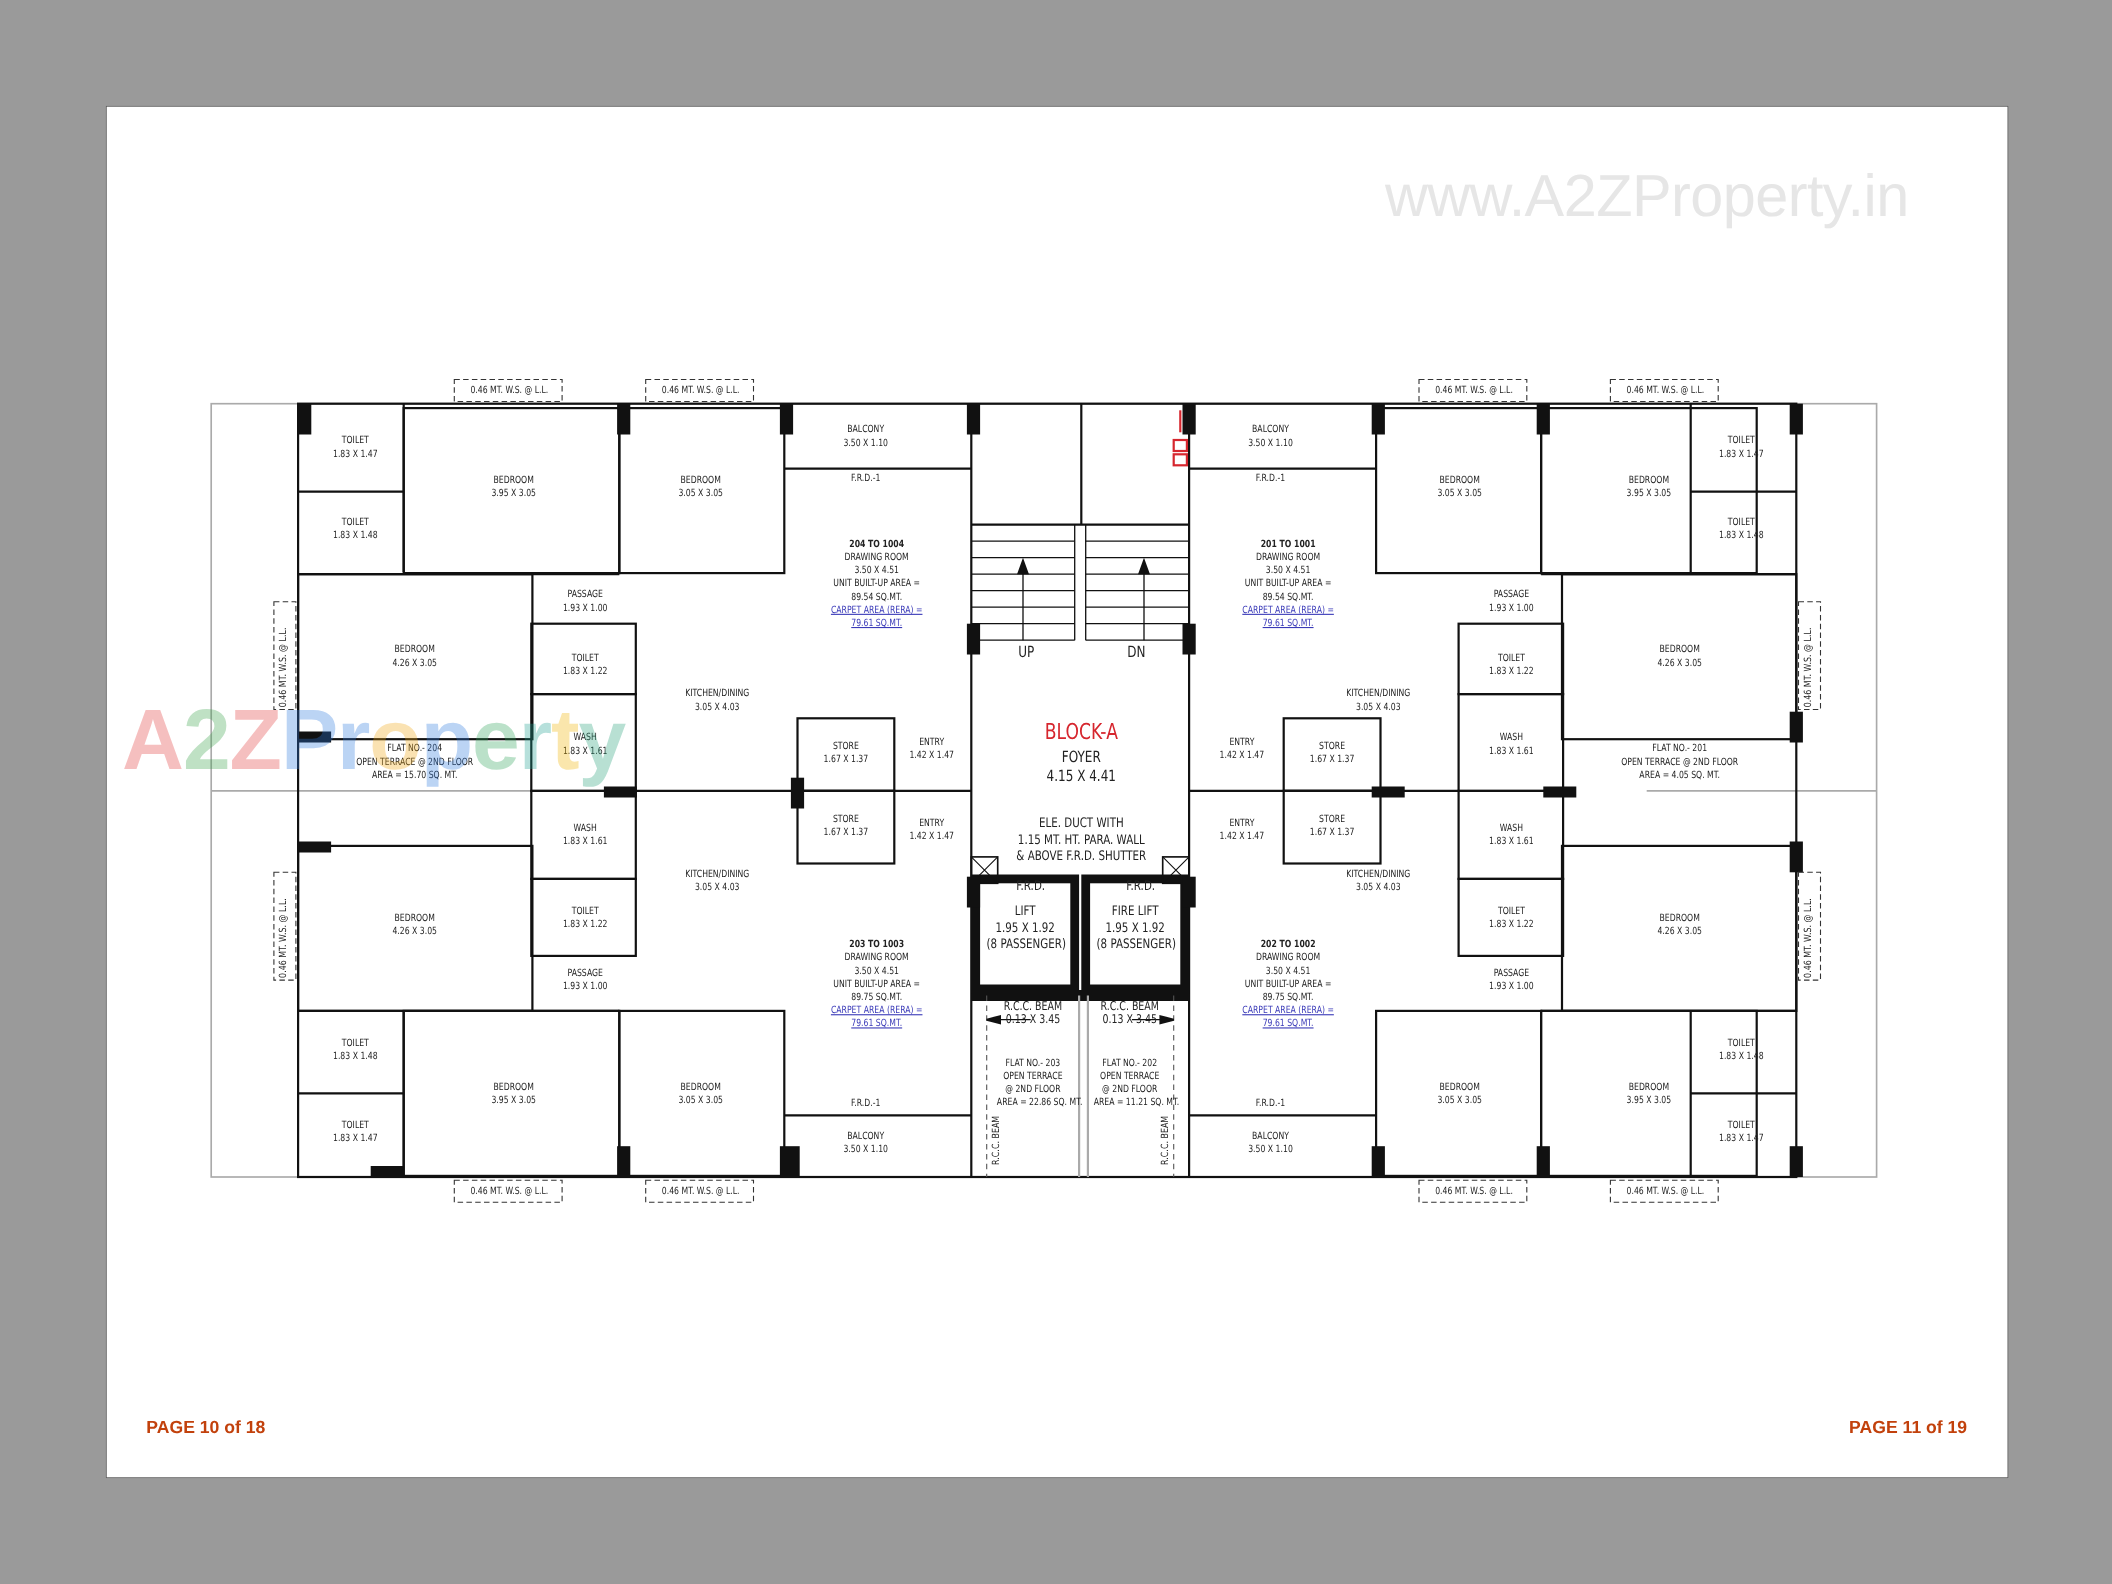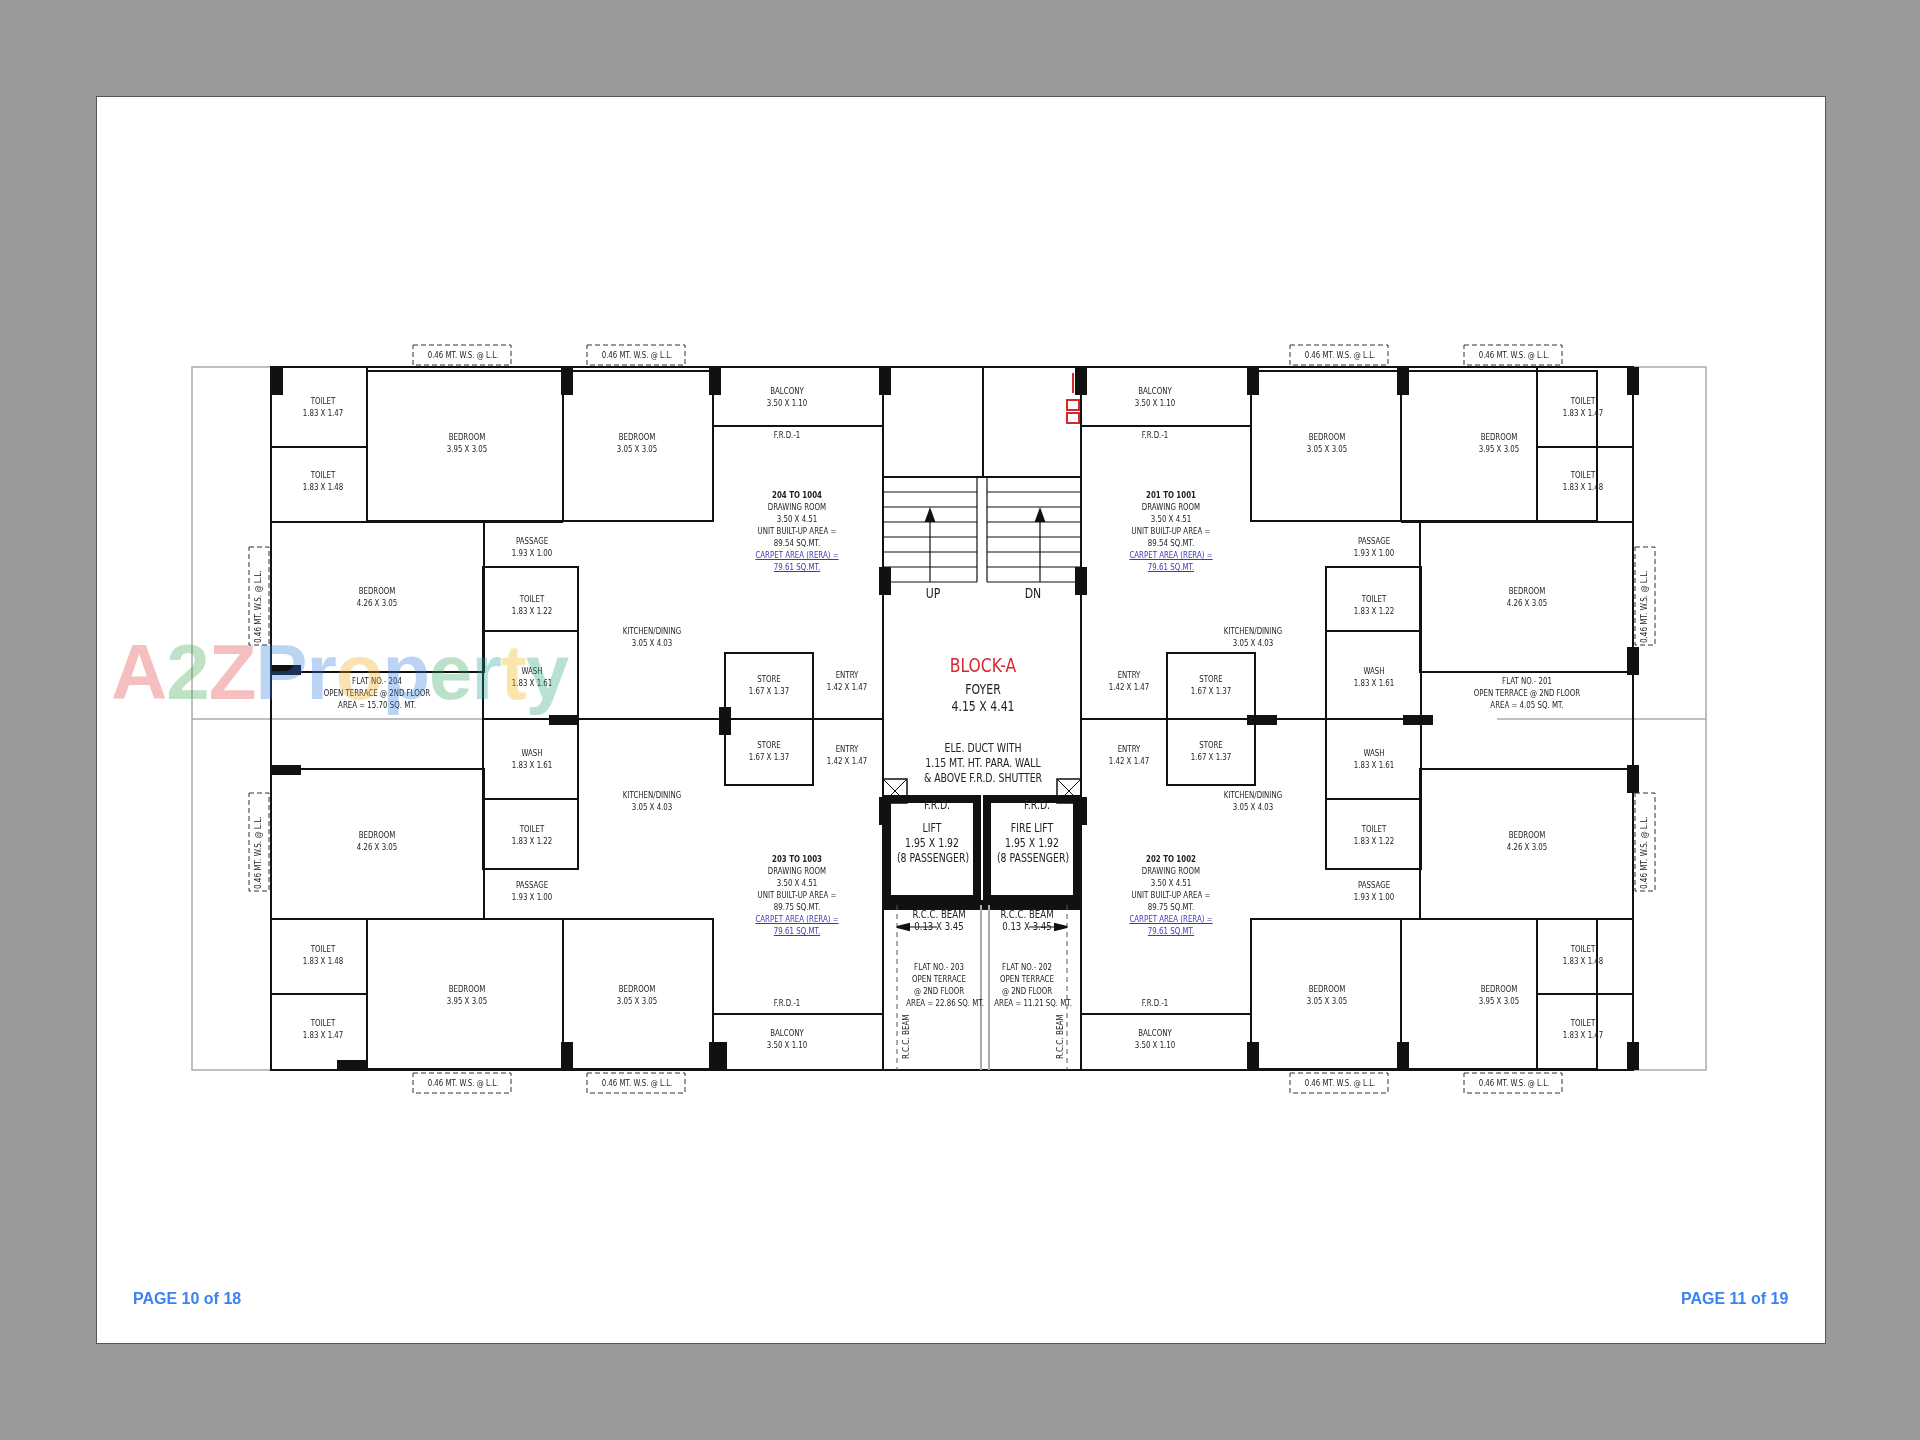--- a/index.html
+++ b/index.html
@@ -2,33 +2,34 @@
 <html><head>
 <meta charset="utf-8">
 <style>
   html,body{margin:0;padding:0;}
   body{width:1920px;height:1440px;background:#9a9a9a;position:relative;overflow:hidden;font-family:"Liberation Sans",sans-serif;}
   .page{position:absolute;left:96px;top:96px;width:1728px;height:1246px;background:#fff;border:1px solid #555;}
   .title{position:absolute;left:58px;top:56px;font-family:"Liberation Serif",serif;font-weight:bold;font-size:26px;color:#3a7a1c;letter-spacing:0.2px;}
   .wm-url{position:absolute;left:1162px;top:50px;font-family:"Liberation Sans",sans-serif;font-size:54px;color:#e6e6e6;letter-spacing:-0.5px;}
   .wm-logo{position:absolute;left:14px;top:530px;font-family:"Liberation Sans",sans-serif;font-weight:bold;font-size:78px;letter-spacing:-1px;opacity:0.32;pointer-events:none;}
   .wm-logo .a{color:#e33b3b}.wm-logo .two{color:#3aa34a}.wm-logo .p{color:#2f7be0}.wm-logo .o{color:#f2a814}.wm-logo .e{color:#2fa55b}.wm-logo .r{color:#1ea090}.wm-logo .t{color:#f0b400}.wm-logo .y{color:#25a07a}
-  .pgnum{position:absolute;top:1193px;font-weight:bold;font-size:16px;color:#3b82f6;}
+  .pgnum{position:absolute;top:1193px;font-weight:bold;font-size:16px;color:#c2410c;}
   .plan{position:absolute;left:0;top:0;}
   .lbl{position:absolute;text-align:center;font-family:"DejaVu Sans",sans-serif;font-size:9px;line-height:12px;color:#222;transform:scaleX(0.78);transform-origin:center top;white-space:nowrap;}
   .lbl .b{font-weight:bold;}
   .lbl .blue{color:#3a3ab8;text-decoration:underline;}
   .big{font-size:14px;line-height:17px;}
   .red{color:#d6262e;font-size:20px;line-height:24px;}
   .vtxt{position:absolute;font-family:"DejaVu Sans",sans-serif;font-size:9px;color:#222;transform:rotate(-90deg) scaleX(0.8);transform-origin:left top;white-space:nowrap;}
 </style>
 </head>
 <body>
 
 <div class="page">
+  <div class="wm-url">www.A2ZProperty.in</div>
 
   <svg class="plan" width="1728" height="1246" viewBox="0 0 1728 1246">
     <g stroke="#111" fill="none" stroke-width="2">
 
       <rect x="95" y="270" width="1514" height="703" stroke="#aaa" stroke-width="1.5"></rect>
       <line x1="95" y1="622" x2="386" y2="622" stroke="#aaa" stroke-width="1.5"></line>
       <line x1="1400" y1="622" x2="1609" y2="622" stroke="#aaa" stroke-width="1.5"></line>
 
       <rect x="174" y="270" width="1362" height="703"></rect>
 

